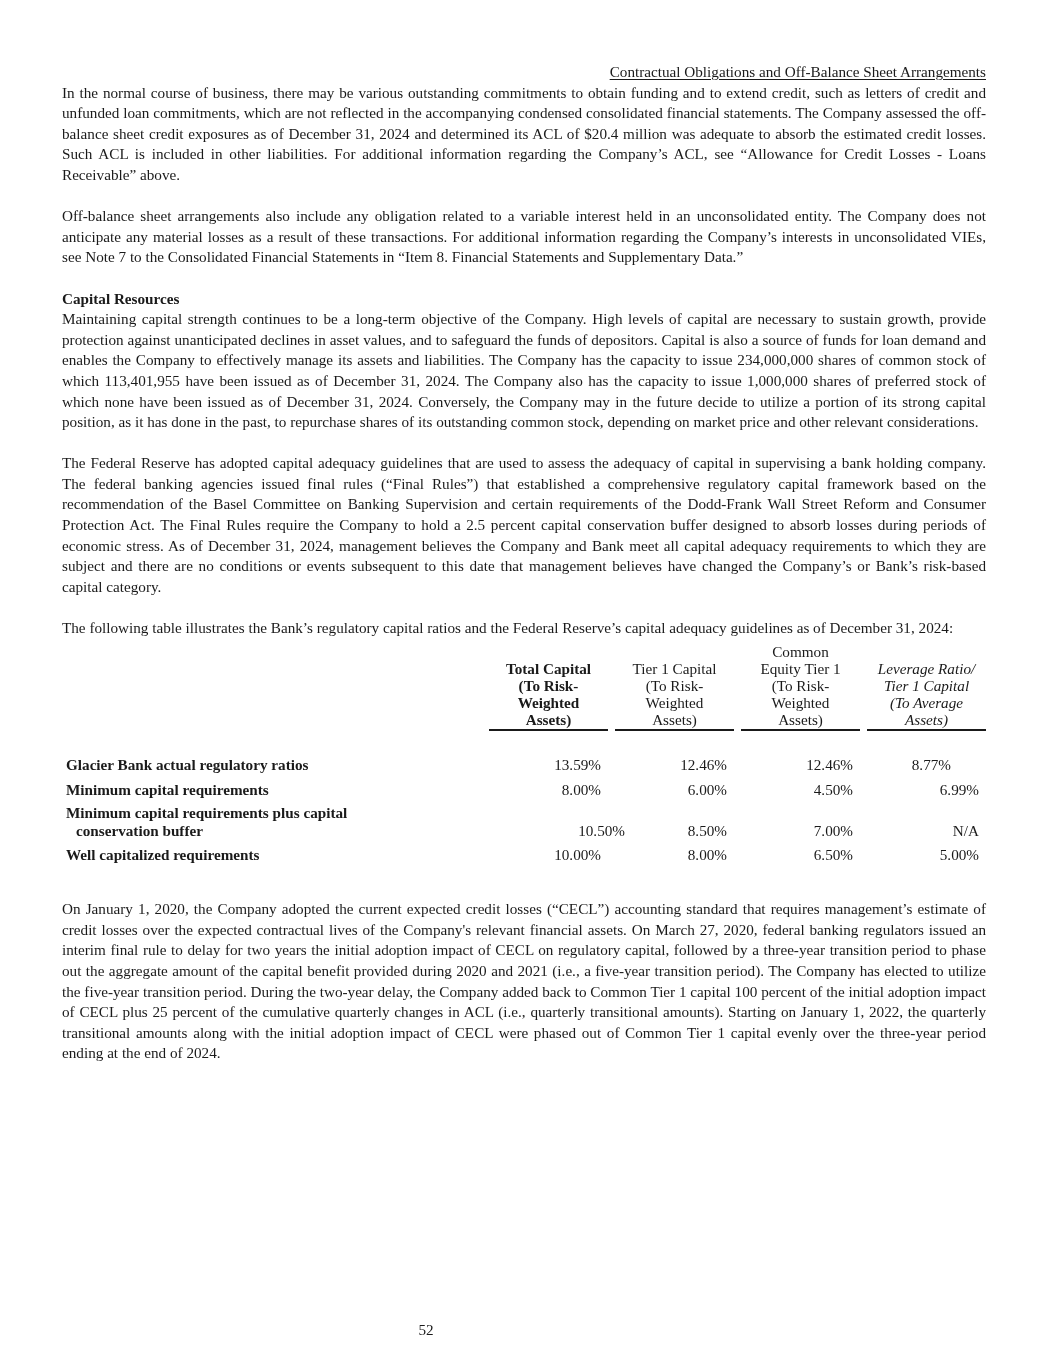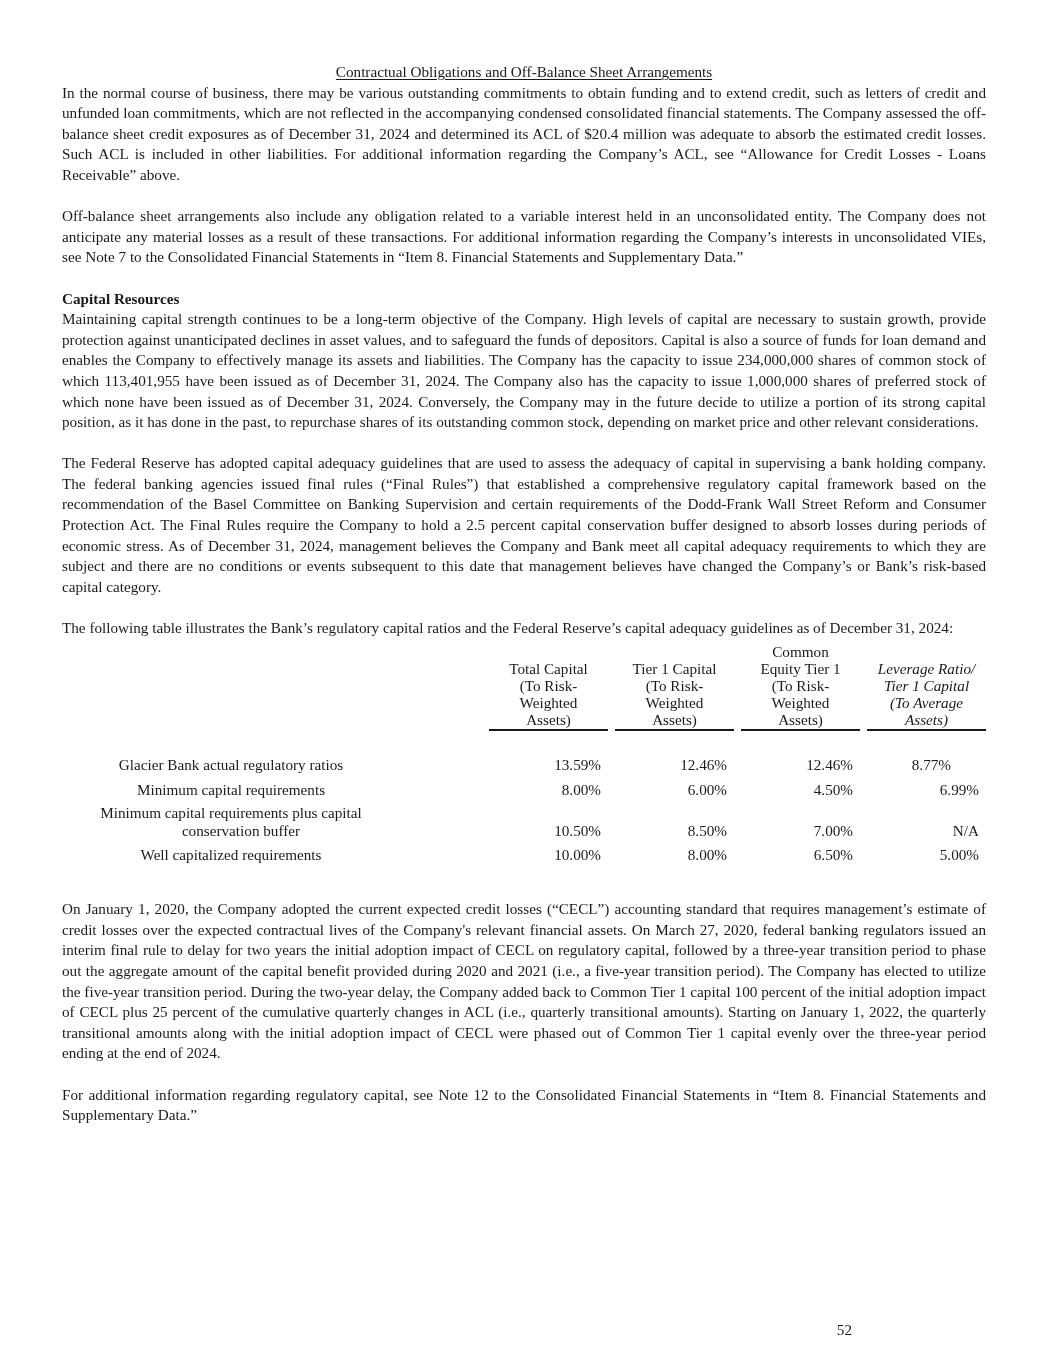--- a/index.html
+++ b/index.html
@@ -12,66 +12,66 @@
     font-size: 15.2px;
     line-height: 20.6px;
   }
   .page {
     position: absolute;
     left: 62px;
     top: 62px;
     width: 924px;
   }
   p { margin: 0; text-align: justify; }
-  .heading-u { text-decoration: underline; text-decoration-thickness: 1px; text-underline-offset: 2px; text-align: center; }
+  .heading-u { text-decoration: underline; text-decoration-thickness: 1px; text-underline-offset: 2px; text-align: right; }
   .heading-b { font-weight: bold; text-align: left; }
   .gap { height: 20.6px; }
   .tbl-wrap { position: relative; height: 240px; }
   .col-head {
     position: absolute;
     top: 4px;
     width: 119px;
     text-align: center;
     line-height: 17px;
   }
   .col-head .rule {
     display: block;
     border-bottom: 2px solid #1a1a1a;
     margin-top: 1px;
   }
   .col-head .lines { display: flex; flex-direction: column; justify-content: flex-end; height: 85px; }
   .row { position: absolute; left: 0; width: 924px; }
-  .row .label { position: absolute; left: 4px; width: 330px; text-align: center; }
+  .row .label { position: absolute; left: 4px; width: 330px; text-align: left; font-weight: bold; }
   .row .val { position: absolute; width: 119px; text-align: right; }
   .page-number {
     position: absolute;
     top: 1320px;
     left: 0;
     width: 852px;
-    text-align: right;
+    text-align: center;
   }
 </style>
 </head>
 <body>
 
 <div class="page">
   <p class="heading-u">Contractual Obligations and Off-Balance Sheet Arrangements</p>
   <p>In the normal course of business, there may be various outstanding commitments to obtain funding and to extend credit, such as letters of credit and unfunded loan commitments, which are not reflected in the accompanying condensed consolidated financial statements. The Company assessed the off-balance sheet credit exposures as of December 31, 2024 and determined its ACL of $20.4 million was adequate to absorb the estimated credit losses. Such ACL is included in other liabilities. For additional information regarding the Company’s ACL, see “Allowance for Credit Losses - Loans Receivable” above.</p>
   <div class="gap"></div>
   <p>Off-balance sheet arrangements also include any obligation related to a variable interest held in an unconsolidated entity.  The Company does not anticipate any material losses as a result of these transactions.  For additional information regarding the Company’s interests in unconsolidated VIEs, see Note 7 to the Consolidated Financial Statements in “Item 8. Financial Statements and Supplementary Data.”</p>
   <div class="gap"></div>
   <p class="heading-b">Capital Resources</p>
   <p>Maintaining capital strength continues to be a long-term objective of the Company.  High levels of capital are necessary to sustain growth, provide protection against unanticipated declines in asset values, and to safeguard the funds of depositors.  Capital is also a source of funds for loan demand and enables the Company to effectively manage its assets and liabilities.  The Company has the capacity to issue 234,000,000 shares of common stock of which 113,401,955 have been issued as of December 31, 2024.  The Company also has the capacity to issue 1,000,000 shares of preferred stock of which none have been issued as of December 31, 2024. Conversely, the Company may in the future decide to utilize a portion of its strong capital position, as it has done in the past, to repurchase shares of its outstanding common stock, depending on market price and other relevant considerations.</p>
   <div class="gap"></div>
   <p>The Federal Reserve has adopted capital adequacy guidelines that are used to assess the adequacy of capital in supervising a bank holding company.  The federal banking agencies issued final rules (“Final Rules”) that established a comprehensive regulatory capital framework based on the recommendation of the Basel Committee on Banking Supervision and certain requirements of the Dodd-Frank Wall Street Reform and Consumer Protection Act.  The Final Rules require the Company to hold a 2.5 percent capital conservation buffer designed to absorb losses during periods of economic stress. As of December 31, 2024, management believes the Company and Bank meet all capital adequacy requirements to which they are subject and there are no conditions or events subsequent to this date that management believes have changed the Company’s or Bank’s risk-based capital category.</p>
   <div class="gap"></div>
   <p>The following table illustrates the Bank’s regulatory capital ratios and the Federal Reserve’s capital adequacy guidelines as of December 31, 2024:</p>
 
   <div class="tbl-wrap">
-    <div class="col-head" style="left:427px;">
+    <div class="col-head" style="left:427px;font-weight:bold;">
       <div class="lines">
         <span>Total Capital</span>
         <span>(To Risk-</span>
         <span>Weighted</span>
         <span>Assets)</span>
       </div>
       <span class="rule"></span>
     </div>
     <div class="col-head" style="left:553px;">
       <div class="lines">
@@ -114,33 +114,32 @@
       <span class="val" style="left:420px;">8.00%</span>
       <span class="val" style="left:546px;">6.00%</span>
       <span class="val" style="left:672px;">4.50%</span>
       <span class="val" style="left:798px;">6.99%</span>
     </div>
     <div class="row" style="top:164px;">
       <span class="label">Minimum capital requirements plus capital</span>
     </div>
     <div class="row" style="top:182px;">
       <span class="label" style="left:14px;">conservation buffer</span>
-      <span class="val" style="left:420px;">10.50%</span>
+      <span class="val" style="left:444px;">10.50%</span>
       <span class="val" style="left:546px;">8.50%</span>
       <span class="val" style="left:672px;">7.00%</span>
       <span class="val" style="left:798px;">N/A</span>
     </div>
     <div class="row" style="top:206px;">
       <span class="label">Well capitalized requirements</span>
       <span class="val" style="left:420px;">10.00%</span>
       <span class="val" style="left:546px;">8.00%</span>
       <span class="val" style="left:672px;">6.50%</span>
       <span class="val" style="left:798px;">5.00%</span>
     </div>
   </div>
 
   <div class="gap"></div>
   <p>On January 1, 2020, the Company adopted the current expected credit losses (“CECL”) accounting standard that requires management’s estimate of credit losses over the expected contractual lives of the Company's relevant financial assets. On March 27, 2020, federal banking regulators issued an interim final rule to delay for two years the initial adoption impact of CECL on regulatory capital, followed by a three-year transition period to phase out the aggregate amount of the capital benefit provided during 2020 and 2021 (i.e., a five-year transition period).  The Company has elected to utilize the five-year transition period.  During the two-year delay, the Company added back to Common Tier 1 capital 100 percent of the initial adoption impact of CECL plus 25 percent of the cumulative quarterly changes in ACL (i.e., quarterly transitional amounts). Starting on January 1, 2022, the quarterly transitional amounts along with the initial adoption impact of CECL were phased out of Common Tier 1 capital evenly over the three-year period ending at the end of 2024.</p>
   <div class="gap"></div>
-  <p>For additional information regarding regulatory capital, see Note 12 to the Consolidated Financial Statements in “Item 8. Financial Statements and Supplementary Data.”</p>
 </div>
 
 <div class="page-number">52</div>
 
 </body></html>

